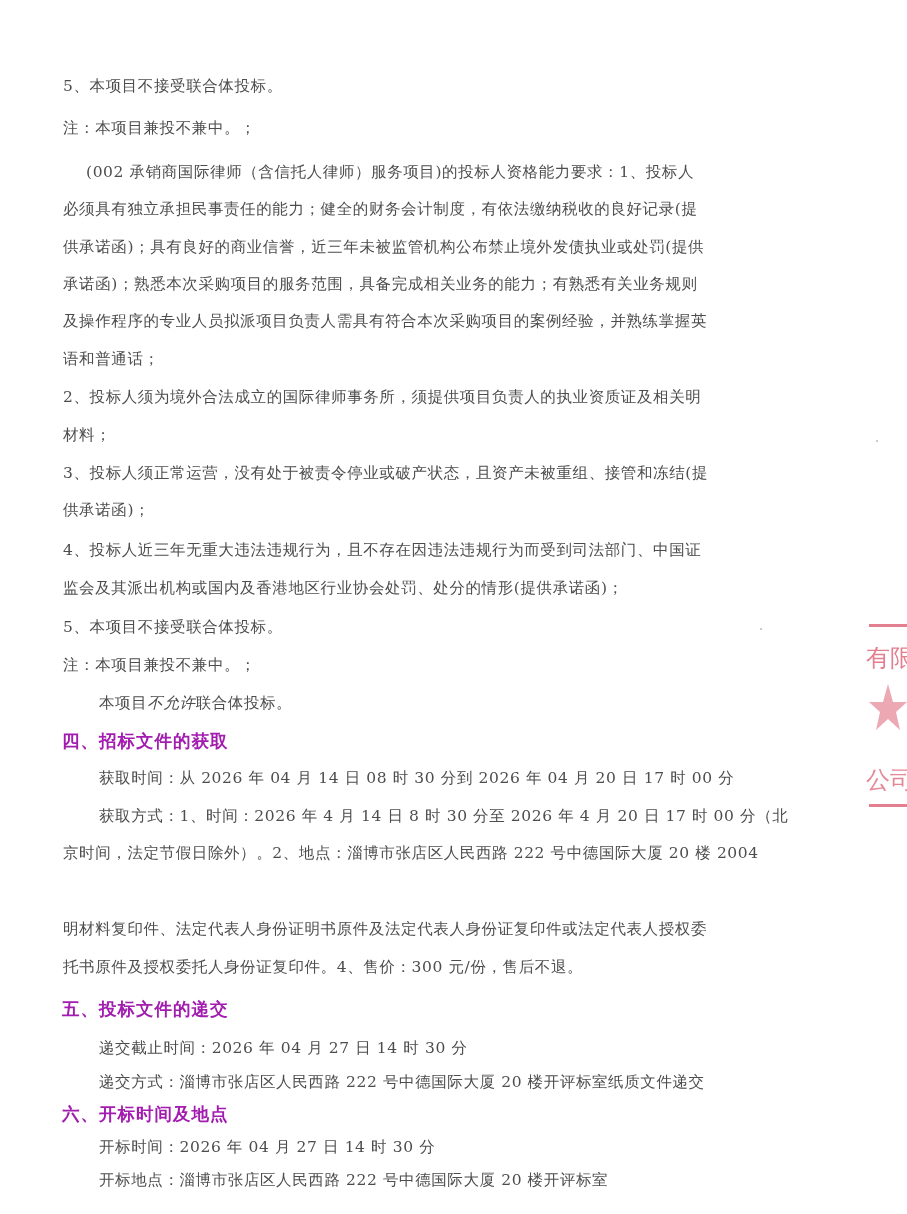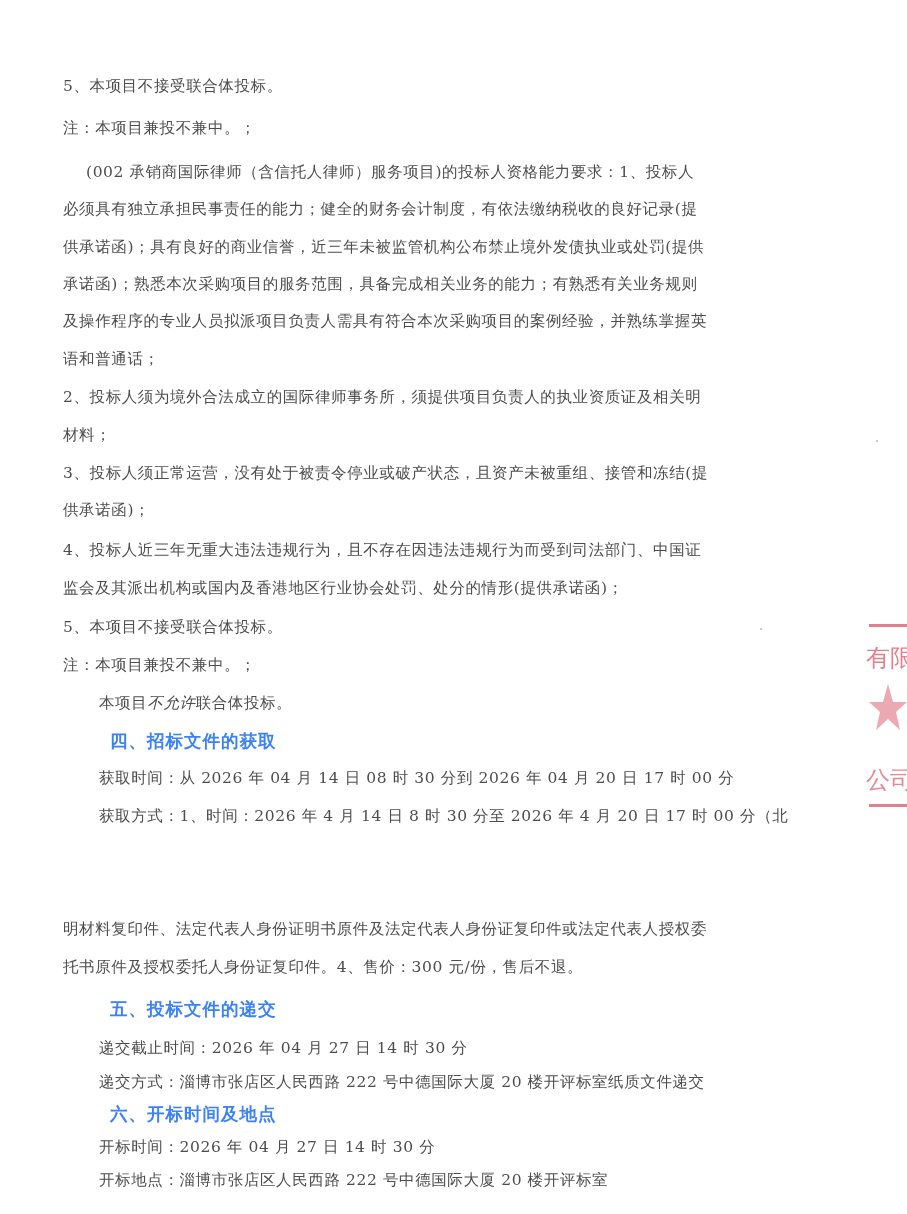--- a/index.html
+++ b/index.html
@@ -32,24 +32,23 @@
       line-height: 20px;
     }
     .indent { left: 99px; }
     .heading {
       position: absolute;
       left: 62px;
       font-family: "DejaVu Sans", "Liberation Sans", sans-serif;
       font-weight: bold;
       font-size: 17.5px;
       letter-spacing: 1px;
-      color: #3b82f6;
+      color: #a21caf;
       white-space: nowrap;
       line-height: 22px;
-      margin-left: 48px;
     }
     .italic { font-style: italic; }
     .stamp {
       position: absolute;
       left: 866px;
       top: 618px;
       width: 41px;
       height: 194px;
     }
     .speck {
@@ -86,20 +85,21 @@
   <div class="line" style="top:617px">5、本项目不接受联合体投标。</div>
   <div class="line" style="top:655px">注：本项目兼投不兼中。；</div>
 
   <div class="line indent" style="top:693px">
     <span>本项目</span><span class="italic">不允许</span><span>联合体投标。</span>
     </div>
 
   <div class="heading" style="top:730px">四、招标文件的获取</div>
   <div class="line indent" style="top:768px">获取时间：从 2026 年 04 月 14 日  08 时 30 分到 2026 年 04 月 20 日  17 时 00 分</div>
   <div class="line indent" style="top:806px">获取方式：1、时间：2026 年 4 月 14 日 8 时 30 分至  2026 年 4 月 20 日 17 时 00 分（北</div>
+  <div class="line" style="top:843px">京时间，法定节假日除外）。2、地点：淄博市张店区人民西路 222 号中德国际大厦 20 楼 2004</div>
   <div class="line" style="top:919px">明材料复印件、法定代表人身份证明书原件及法定代表人身份证复印件或法定代表人授权委</div>
   <div class="line" style="top:957px">托书原件及授权委托人身份证复印件。4、售价：300 元/份，售后不退。</div>
 
   <div class="heading" style="top:998px">五、投标文件的递交</div>
   <div class="line indent" style="top:1038px">递交截止时间：2026 年 04 月 27 日  14 时 30 分</div>
   <div class="line indent" style="top:1072px">递交方式：淄博市张店区人民西路 222 号中德国际大厦 20 楼开评标室纸质文件递交</div>
 
   <div class="heading" style="top:1103px">六、开标时间及地点</div>
   <div class="line indent" style="top:1137px">开标时间：2026 年 04 月 27 日  14 时 30 分</div>
   <div class="line indent" style="top:1170px">开标地点：淄博市张店区人民西路 222 号中德国际大厦 20 楼开评标室</div>

